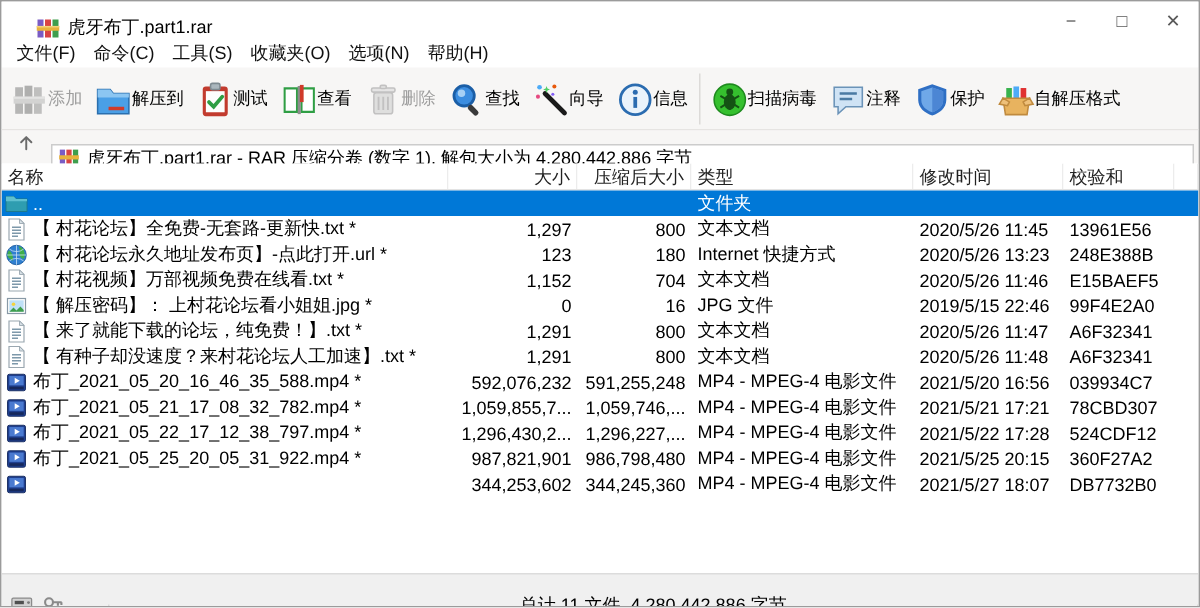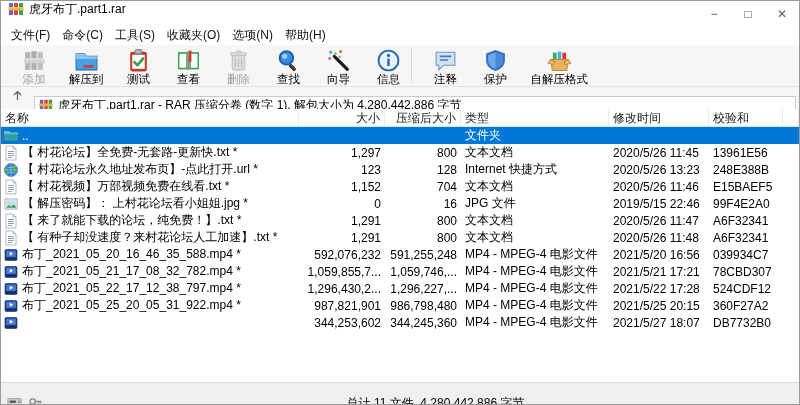--- a/index.html
+++ b/index.html
@@ -2,34 +2,34 @@
 <html><head>
 <meta charset="utf-8">
 <style>
   * { margin:0; padding:0; box-sizing:border-box; }
   html,body { width:800px; height:405px; font-family:"Liberation Sans","DejaVu Sans",sans-serif; }
   .window{
     width:800px; height:405px; background:#ffffff;
     border:1px solid #9b9b9b; display:flex; flex-direction:column; overflow:hidden;
   }
   
-  .titlebar{ height:26px; background:#ffffff; display:flex; align-items:flex-start; padding-left:7px; flex:0 0 auto; }
+  .titlebar{ height:26px; background:#ffffff; display:flex; align-items:flex-end; padding-left:23px; flex:0 0 auto; }
   .titlebar .app-icon{ width:16px; height:16px; margin-right:5px; flex:0 0 auto; }
   .titlebar .title-text{ font-size:12px; color:#000; flex:1 1 auto; white-space:nowrap; overflow:hidden; }
   .win-controls{ display:flex; height:100%; flex:0 0 auto; }
   .win-btn{ width:34px; height:100%; display:flex; align-items:center; justify-content:center;
     font-size:12px; color:#5a5a5a; background:transparent; border:none; cursor:default; }
   
   .menubar{ height:18px; background:#ffffff; display:flex; align-items:flex-end; padding-left:4px; flex:0 0 auto; }
   .menu-item{ font-size:12px; color:#111; padding:1px 6px; white-space:nowrap; }
   
   .toolbar{ height:42px; background:#f7f6f5; border-bottom:1px solid #e6e4e2; display:flex; align-items:stretch;
     padding:1px 2px 0 2px; flex:0 0 auto; }
-  .tb-btn{ min-width:38px; padding:1px 3px 0 3px; display:flex; flex-direction:column; align-items:center;
-    justify-content:flex-start; border:1px solid transparent; background:transparent;margin-left:12px; }
+  .tb-btn{ min-width:38px; padding:1px 3px 0 3px; display:flex; flex-direction:row; align-items:center;
+    justify-content:flex-start; border:1px solid transparent; background:transparent; }
   .tb-btn .tb-icon{ width:25px; height:25px; }
   .tb-btn .tb-icon svg{ width:25px; height:25px; display:block; }
   .tb-btn .tb-label{ font-size:11.5px; color:#000; line-height:13px; white-space:nowrap; }
   .tb-btn.disabled .tb-label{ color:#9e9e9e; }
   .tb-btn.disabled .tb-icon{ filter:grayscale(1) opacity(.55); }
   .tb-sep{ width:1px; background:#dcdad8; margin:3px 3px; }
   
   .addressbar{ height:22px; background:#f7f6f5; display:flex; align-items:center; padding:0 3px 2px 3px; flex:0 0 auto; }
   .up-btn{ width:26px; height:19px; display:flex; align-items:center; justify-content:center;
     background:transparent; border:1px solid transparent; }
@@ -182,20 +182,32 @@
             <rect x="10.8" y="10.2" width="2.4" height="7" fill="#2b6cb0"></rect>
             <circle cx="12" cy="7.2" r="1.6" fill="#2b6cb0"></circle>
           </svg>
         </span>
         <span class="tb-label">信息</span>
       </button>
       <div class="tb-sep"></div>
       <button class="tb-btn">
         <span class="tb-icon">
           <svg viewBox="0 0 24 24">
+            <circle cx="12" cy="12" r="10" fill="#35c02e" stroke="#1e8a1e"></circle>
+            <circle cx="12" cy="12" r="10" fill="none"></circle>
+            <ellipse cx="12" cy="13.5" rx="3.8" ry="5" fill="#145214"></ellipse>
+            <circle cx="12" cy="7" r="2.2" fill="#145214"></circle>
+            <path d="M6 9.5l3.3 2M6 17l3.3-2M18 9.5l-3.3 2M18 17l-3.3-2M12 8.5v10" stroke="#145214" stroke-width="1.3"></path>
+          </svg>
+        </span>
+        <span class="tb-label">扫描病毒</span>
+      </button>
+      <button class="tb-btn">
+        <span class="tb-icon">
+          <svg viewBox="0 0 24 24">
             <path d="M3 4h18v12.5H10.5L5.5 21v-4.5H3z" fill="#cfe3f5" stroke="#6b93b8"></path>
             <path d="M6.5 8h11M6.5 11.5h8" stroke="#4a7aa3" stroke-width="1.6"></path>
           </svg>
         </span>
         <span class="tb-label">注释</span>
       </button>
       <button class="tb-btn">
         <span class="tb-icon">
           <svg viewBox="0 0 24 24">
             <path d="M12 2l9 3.2V12c0 5-4 8.6-9 10-5-1.4-9-5-9-10V5.2z" fill="#2f6fc4"></path>
@@ -292,21 +304,21 @@
               <svg viewBox="0 0 16 16">
                 <circle cx="8" cy="8" r="6.5" fill="#2f7fd0" stroke="#1c5a9c" stroke-width="0.6"></circle>
                 <path d="M3 4.8c2 1.4 3.1 3.9 2.5 7C3.6 10.8 1.9 9.6 1.9 8c0-1.2.4-2.3 1.1-3.2z" fill="#3fae49"></path>
                 <path d="M9.2 2c2.4.6 4.3 2.4 4.3 6 0 1-.3 1.9-.8 2.7-1.8-.4-2.9-2-2.6-3.9C10.4 5 10.1 3.2 9.2 2z" fill="#3fae49"></path>
                 <path d="M8 1.5v13M1.5 8h13M3.2 4a7.5 7.5 0 0 0 9.6 0M3.2 12a7.5 7.5 0 0 1 9.6 0" stroke="#cfe3f5" stroke-width="0.5" fill="none"></path>
               </svg>
             </span>
             <span>【 村花论坛永久地址发布页】-点此打开.url *</span>
           </div>
           <div class="cell num">123</div>
-          <div class="cell num">128</div>
+          <div class="cell num">180</div>
           <div class="cell">Internet 快捷方式</div>
           <div class="cell">2020/5/26 13:23</div>
           <div class="cell">248E388B</div>
           <div class="cell"></div>
         </div>
         <div class="row grid-cols">
           <div class="cell name-cell">
             <span class="f-icon">
               <svg viewBox="0 0 16 16">
                 <path d="M3 1h7l3 3v11H3z" fill="#ffffff" stroke="#9aa7b0" stroke-width="0.8"></path>

